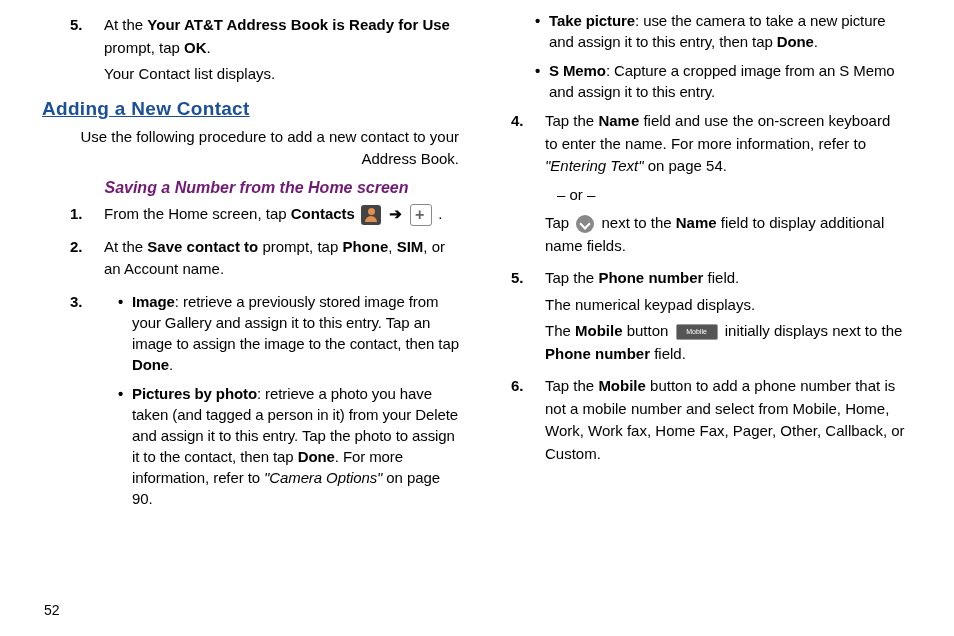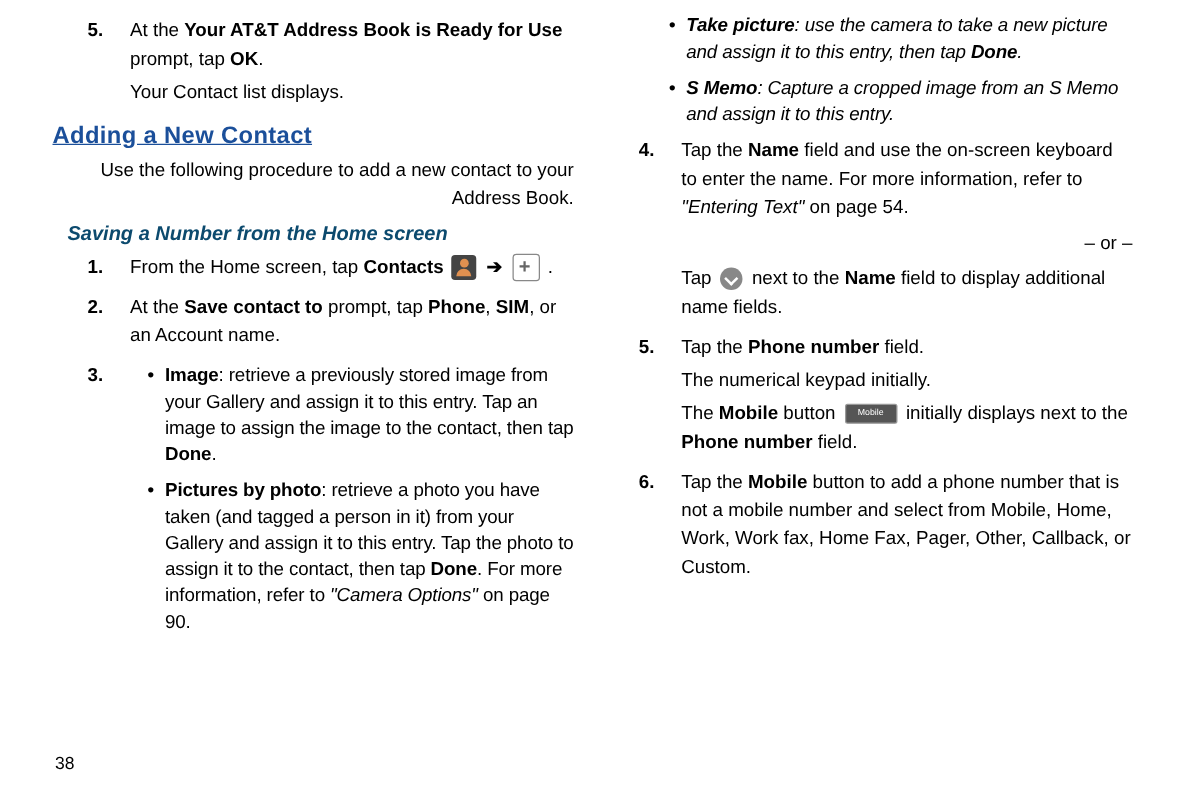--- a/index.html
+++ b/index.html
@@ -37,22 +37,23 @@
       color: #1b4f9a;
       margin: 12px 0 6px 0;
       letter-spacing: 0.3px;
       text-decoration: underline;
     }
     .h3 {
       font-family: Arial, Helvetica, sans-serif;
       font-weight: bold;
       font-style: italic;
       font-size: 16px;
-      color: #0c4a6e;
+      color: #701a75;
       margin: 8px 0 6px 16px;
+      text-align: center;
     }
     .para {
       margin: 4px 0 4px 12px;
       line-height: 1.5;
       text-align: right;
     }
     ol.steps {
       list-style: none;
       padding-left: 0;
       margin: 4px 0 0 28px;
@@ -66,22 +67,21 @@
     ol.steps > li .num {
       position: absolute;
       left: 0;
       top: 0;
       font-weight: bold;
     }
     .sub-para {
       margin-top: 4px;
     }
     .or {
-      margin: 6px 0;
-      text-align: right;
+      margin: 6px 12px;
     }
     .bullets {
       list-style: none;
       padding-left: 14px;
       margin: 6px 0 0 0;
     }
     .bullets > li {
       position: relative;
       padding-left: 14px;
       margin-bottom: 8px;
@@ -94,21 +94,20 @@
       content: "•";
       position: absolute;
       left: 0;
       top: 0;
       font-weight: bold;
     }
     .bullets-col2 {
       list-style: none;
       padding-left: 28px;
       margin: 0 0 8px 0;
-      font-style: italic;
     }
     .bullets-col2 > li {
       position: relative;
       padding-left: 14px;
       margin-bottom: 8px;
       line-height: 1.4;
       letter-spacing: -0.1px;
     }
     .bullets-col2 > li::before {
       content: "•";
@@ -241,21 +240,21 @@
         <span class="num">2.</span>
         <span>At the </span><b>Save contact to</b><span> prompt, tap </span><b>Phone</b><span>, </span><b>SIM</b><span>, or an Account name.</span>
       </li>
       <li>
         <span class="num">3.</span>
         <ul class="bullets condensed">
           <li>
             <b>Image</b><span>: retrieve a previously stored image from your Gallery and assign it to this entry. Tap an image to assign the image to the contact, then tap </span><b>Done</b><span>.</span>
           </li>
           <li>
-            <b>Pictures by photo</b><span>: retrieve a photo you have taken (and tagged a person in it) from your Gallery and assign it to this entry. Tap the photo to assign it to the contact, then tap </span><b>Done</b><span>. For more information, refer to </span><span class="ref">"Camera Options"</span><span>  on page 90.</span>
+            <b>Pictures by photo</b><span>: retrieve a photo you have taken (and tagged a person in it) from your Delete and assign it to this entry. Tap the photo to assign it to the contact, then tap </span><b>Done</b><span>. For more information, refer to </span><span class="ref">"Camera Options"</span><span>  on page 90.</span>
           </li>
         </ul>
       </li>
     </ol>
   </div>
 
   <div class="col">
     <ul class="bullets-col2 condensed">
       <li>
         <b>Take picture</b><span>: use the camera to take a new picture and assign it to this entry, then tap </span><b>Done</b><span>.</span>
@@ -270,26 +269,26 @@
         <span class="num">4.</span>
         <span>Tap the </span><b>Name</b><span> field and use the on-screen keyboard to enter the name. For more information, refer to </span><span class="ref">"Entering Text"</span><span>  on page 54.</span>
         <div class="or">– or –</div>
         <div>
           <span>Tap </span><span class="icon-chevron"></span><span> next to the </span><b>Name</b><span> field to display additional name fields.</span>
         </div>
       </li>
       <li>
         <span class="num">5.</span>
         <span>Tap the </span><b>Phone number</b><span> field.</span>
-        <div class="sub-para">The numerical keypad initially.</div>
+        <div class="sub-para">The numerical keypad displays.</div>
         <div class="sub-para">
           <span>The </span><b>Mobile</b><span> button </span><span class="icon-mobile">Mobile</span><span> initially displays next to the </span><b>Phone number</b><span> field.</span>
         </div>
       </li>
       <li>
         <span class="num">6.</span>
         <span>Tap the </span><b>Mobile</b><span> button to add a phone number that is not a mobile number and select from Mobile, Home, Work, Work fax, Home Fax, Pager, Other, Callback, or Custom.</span>
       </li>
     </ol>
   </div>
 </div>
 
-<div class="page-num">38</div>
+<div class="page-num">52</div>
 
 </body></html>

